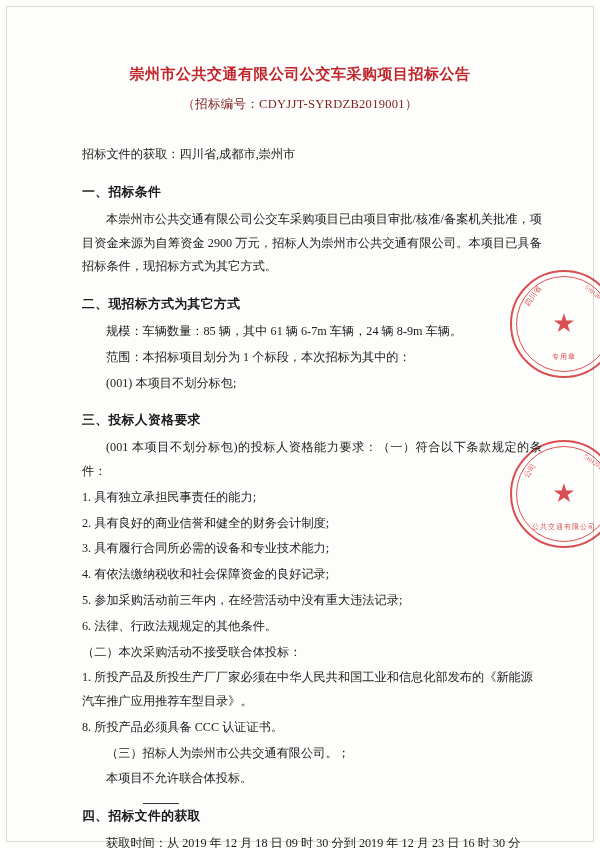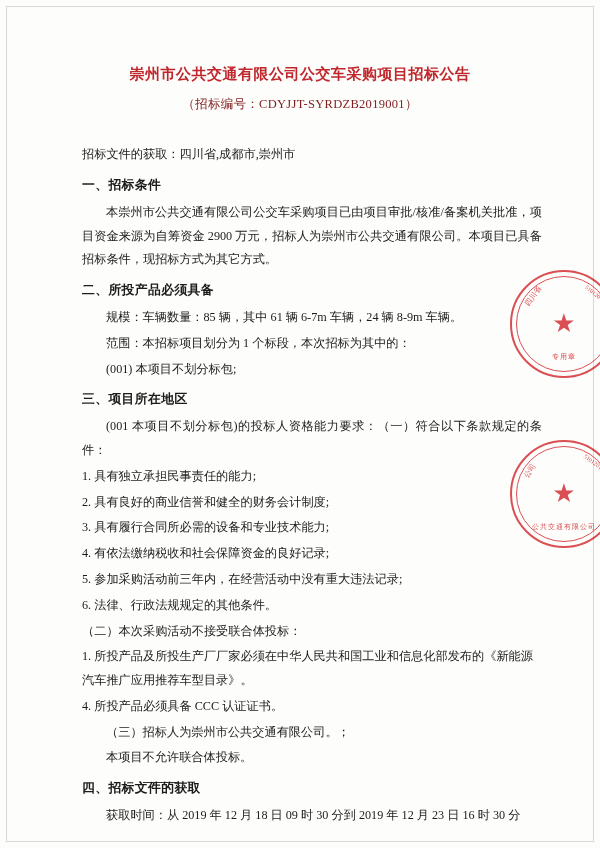--- a/index.html
+++ b/index.html
@@ -55,20 +55,21 @@
   }
   .body-block {
     margin-top: 30px;
     font-size: 12.2px;
     line-height: 1.95;
   }
   .sec-head {
     font-weight: bold;
     font-size: 12.8px;
     padding-left: 24px;
+    margin-top: 7px;
     margin-bottom: 3px;
     letter-spacing: 0.4px;
   }
   .para {
     padding-left: 24px;
     text-indent: 24px;
     margin: 2px 0;
     text-align: justify;
   }
   .item {
@@ -177,38 +178,38 @@
 
       <div class="item">招标文件的获取：四川省,成都市,崇州市</div>
 
       <div class="gap-sm"></div>
 
       <div class="sec-head">一、招标条件</div>
       <div class="para">本崇州市公共交通有限公司公交车采购项目已由项目审批/核准/备案机关批准，项目资金来源为自筹资金 2900 万元，招标人为崇州市公共交通有限公司。本项目已具备招标条件，现招标方式为其它方式。</div>
 
       <div class="gap-sm"></div>
 
-      <div class="sec-head">二、所投产品必须具备</div>
+      <div class="sec-head">二、现招标方式为其它方式</div>
       <div class="para">规模：车辆数量：85 辆，其中 61 辆 6-7m 车辆，24 辆 8-9m 车辆。</div>
       <div class="para">范围：本招标项目划分为 1 个标段，本次招标为其中的：</div>
       <div class="para">(001) 本项目不划分标包;</div>
 
       <div class="gap-sm"></div>
 
-      <div class="sec-head">三、项目所在地区</div>
+      <div class="sec-head">三、投标人资格要求</div>
       <div class="para">(001 本项目不划分标包)的投标人资格能力要求：（一）符合以下条款规定的条件：</div>
       <div class="item">1. 具有独立承担民事责任的能力;</div>
       <div class="item">2. 具有良好的商业信誉和健全的财务会计制度;</div>
       <div class="item">3. 具有履行合同所必需的设备和专业技术能力;</div>
       <div class="item">4. 有依法缴纳税收和社会保障资金的良好记录;</div>
       <div class="item">5. 参加采购活动前三年内，在经营活动中没有重大违法记录;</div>
       <div class="item">6. 法律、行政法规规定的其他条件。</div>
       <div class="item">（二）本次采购活动不接受联合体投标：</div>
       <div class="item">1. 所投产品及所投生产厂厂家必须在中华人民共和国工业和信息化部发布的《新能源汽车推广应用推荐车型目录》。</div>
-      <div class="item">4. 所投产品必须具备 CCC 认证证书。</div>
+      <div class="item">8. 所投产品必须具备 CCC 认证证书。</div>
       <div class="para">（三）招标人为崇州市公共交通有限公司。；</div>
       <div class="para">
         <span>本项目</span><span class="underline-wave">不允许</span><span>联合体投标。</span>
       </div>
 
       <div class="gap-sm"></div>
 
       <div class="sec-head">四、招标文件的获取</div>
       <div class="para">获取时间：从 2019 年 12 月 18 日 09 时 30 分到 2019 年 12 月 23 日 16 时 30 分</div>
 

